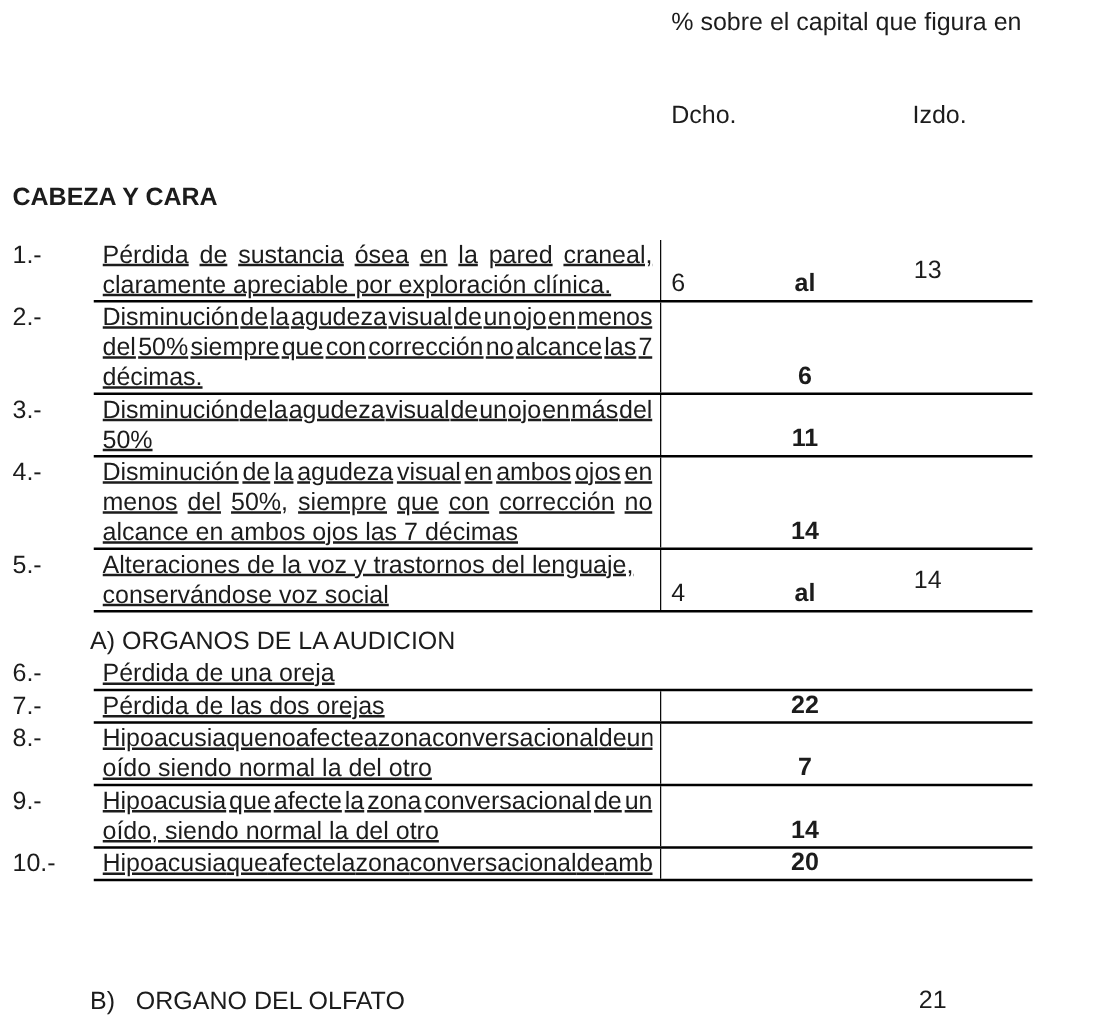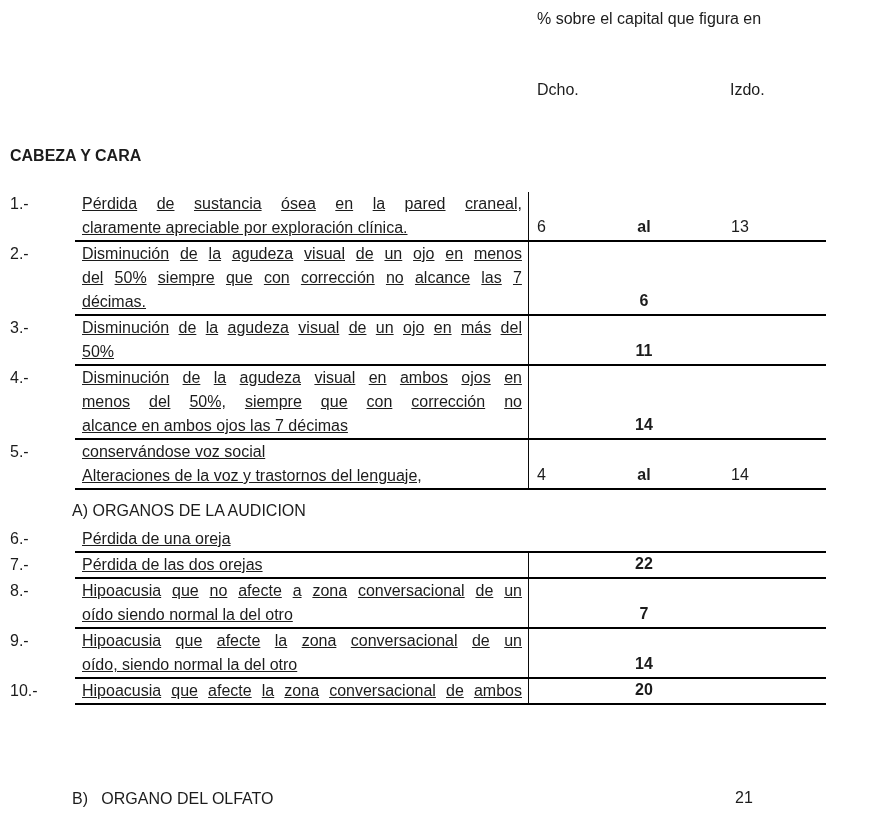--- a/index.html
+++ b/index.html
@@ -1,21 +1,21 @@
 <!DOCTYPE html>
 <html><head>
 <meta charset="utf-8">
 <style>
   html,body{margin:0;padding:0;background:#ffffff;}
   #page{
     position:relative;
     width:887px;height:819px;
     background:#ffffff;
     font-family:"Liberation Sans","DejaVu Sans",sans-serif;
-    font-size:16px;color:#1c1c1c;
+    font-size:20px;color:#1c1c1c;
     overflow:hidden;
   }
   .abs{position:absolute;}
   #capital-note{left:537px;top:6px;line-height:25px;width:300px;}
   #col-dcho{left:537px;top:81px;}
   #col-izdo{left:730px;top:81px;}
   #section-title{left:10px;top:147px;font-weight:700;}
   #table1{left:75px;top:192px;width:751px;}
   #table2{left:75px;top:527px;width:751px;}
   #subsection-a{left:72px;top:502px;white-space:pre;}
@@ -26,21 +26,21 @@
     position:relative;display:flex;
     border-bottom:2px solid #000;
   }
   .rnum{position:absolute;left:-65px;top:0;line-height:24px;}
   .desc{width:453px;box-sizing:border-box;padding-left:7px;padding-right:6px;}
   .line{height:24px;line-height:24px;overflow:hidden;white-space:nowrap;text-decoration:underline;}
   .jline{display:flex;justify-content:space-between;white-space:normal;}
   .vcell{width:298px;box-sizing:border-box;border-left:1.5px solid #0a0a0a;position:relative;}
   .vfrom{position:absolute;left:8px;bottom:1px;line-height:24px;}
   .vmid{position:absolute;left:85px;width:60px;text-align:center;bottom:1px;line-height:24px;font-weight:bold;}
-  .vto{position:absolute;left:202px;bottom:1px;line-height:24px;margin-top:48px;}
+  .vto{position:absolute;left:202px;bottom:12px;line-height:24px;margin-top:48px;}
 </style>
 </head>
 <body>
 
 <div id="page">
 
   <div id="capital-note" class="abs">
     <div>% sobre el capital que figura en</div>
   </div>
 
@@ -152,22 +152,22 @@
           </div>
           <div class="line">alcance en ambos ojos las 7 décimas</div>
         </div>
         <div class="vcell">
           <span class="vmid">14</span>
         </div>
       </div>
       <div class="trow">
         <span class="rnum">5.-</span>
         <div class="desc">
+          <div class="line">Alteraciones de la voz y trastornos del lenguaje,</div>
           <div class="line">conservándose voz social</div>
-          <div class="line">Alteraciones de la voz y trastornos del lenguaje,</div>
         </div>
         <div class="vcell">
           <span class="vfrom">4</span>
           <span class="vmid">al</span>
           <span class="vto">14</span>
         </div>
       </div>
     </div>
 
   <div id="subsection-a" class="abs">A) ORGANOS DE LA AUDICION</div>

